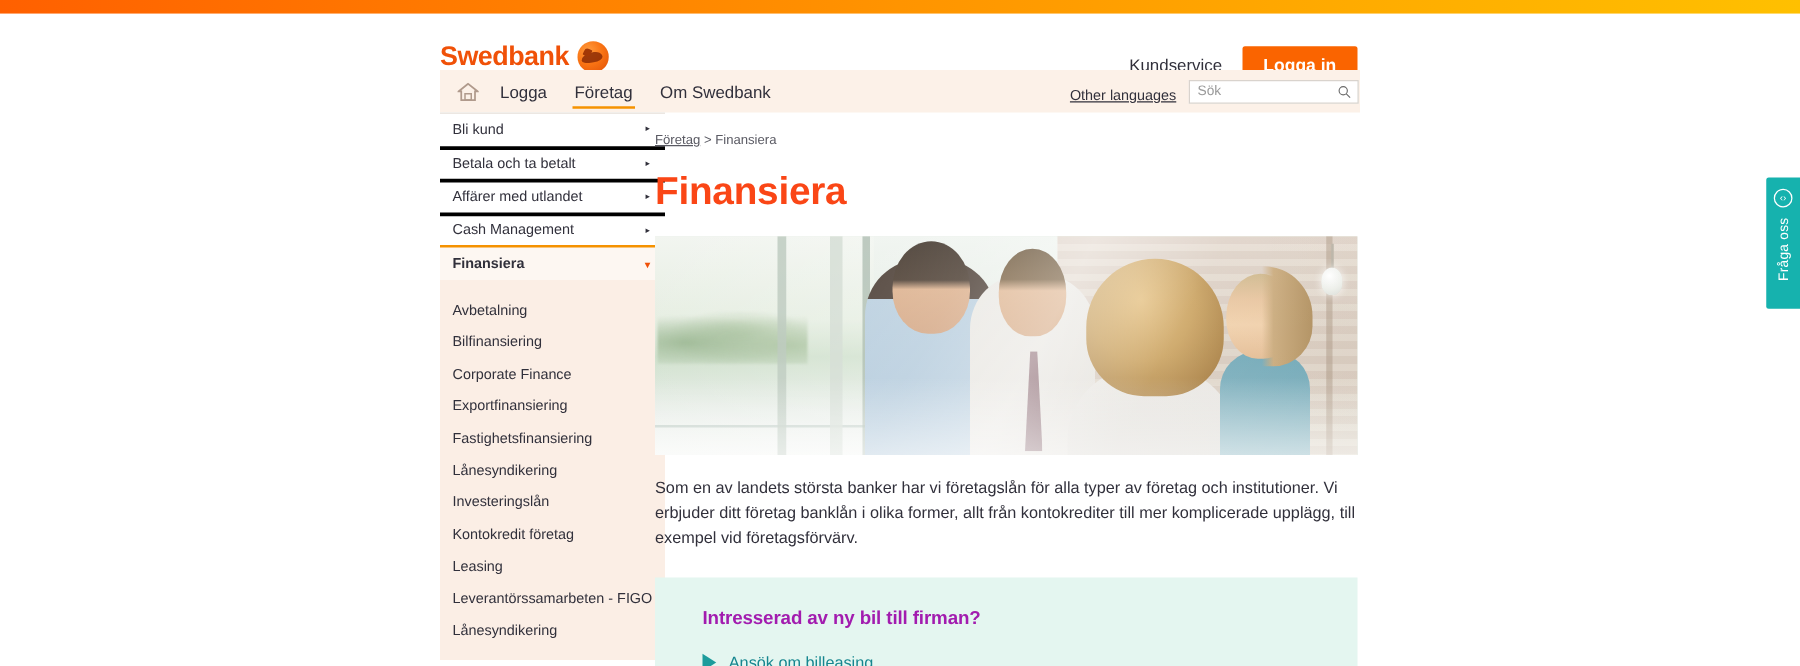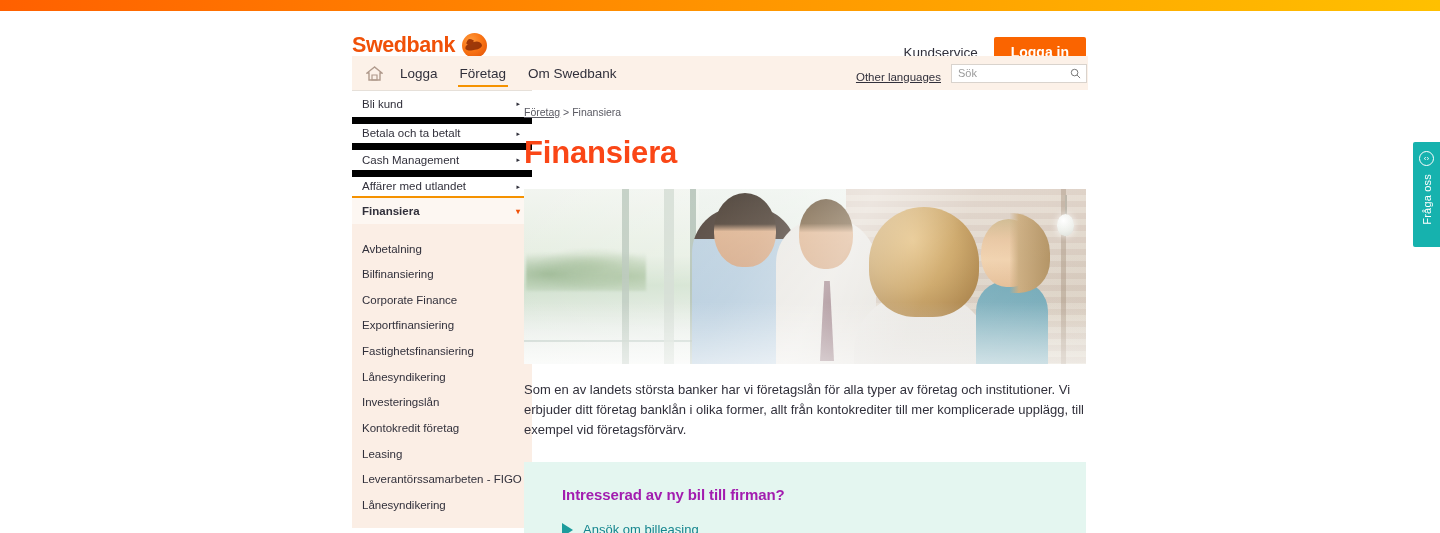--- a/index.html
+++ b/index.html
@@ -157,21 +157,21 @@
   
   .sidebar {
     position: absolute; left: 0; top: 0;
     width: 180px; height: 443px;
     background: #ffffff;
   }
   .side-top-item {
     position: relative;
     height: 26.5px;
     display: flex; align-items: center; justify-content: space-between;
-    border-top: 7px solid #000000;
+    border-top: 3px solid #000000;
     padding: 0 12px 0 10px;
     font-size: 11.5px;
     color: #31303b;
     cursor: pointer;
     background: #ffffff;
   }
   .side-top-item:first-child { border-top: 1px solid #e6e0d9; }
   .side-arrow {
     color: #31303b;
     font-size: 7px;
@@ -467,25 +467,25 @@
 
       <div class="side-top-item">
         <span>Bli kund</span>
         <span class="side-arrow">▸</span>
       </div>
       <div class="side-top-item">
         <span>Betala och ta betalt</span>
         <span class="side-arrow">▸</span>
       </div>
       <div class="side-top-item">
+        <span>Affärer med utlandet</span>
+        <span class="side-arrow">▸</span>
+      </div>
+      <div class="side-top-item">
         <span>Cash Management</span>
-        <span class="side-arrow">▸</span>
-      </div>
-      <div class="side-top-item">
-        <span>Affärer med utlandet</span>
         <span class="side-arrow">▸</span>
       </div>
 
       <div class="side-active">
         <span>Finansiera</span>
         <span class="side-arrow-down">▾</span>
       </div>
 
       <div class="submenu">
         <div class="sub-item">Avbetalning</div>

